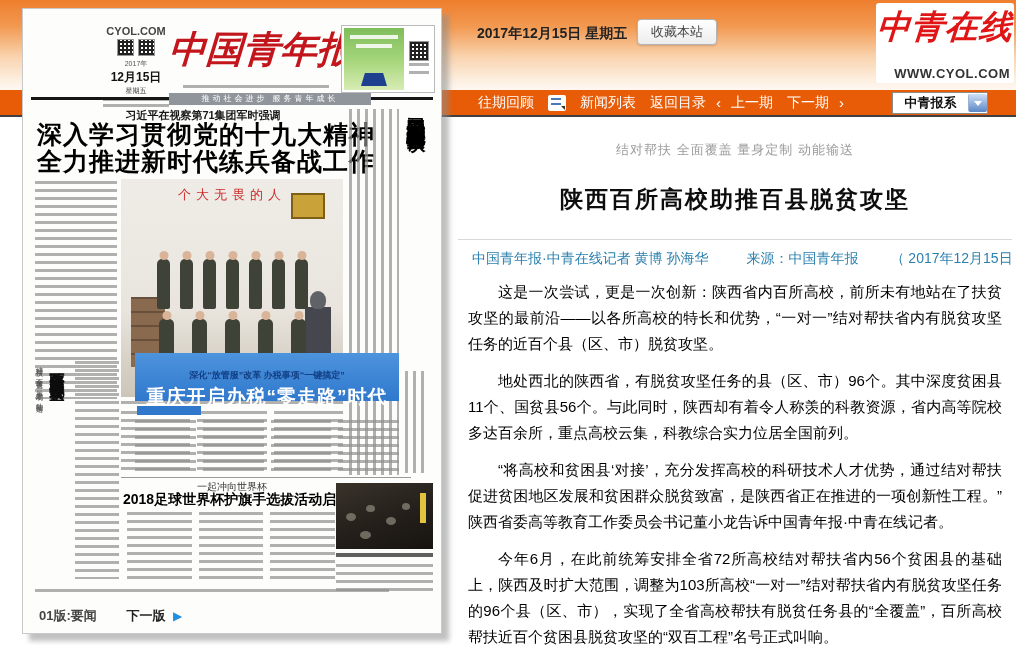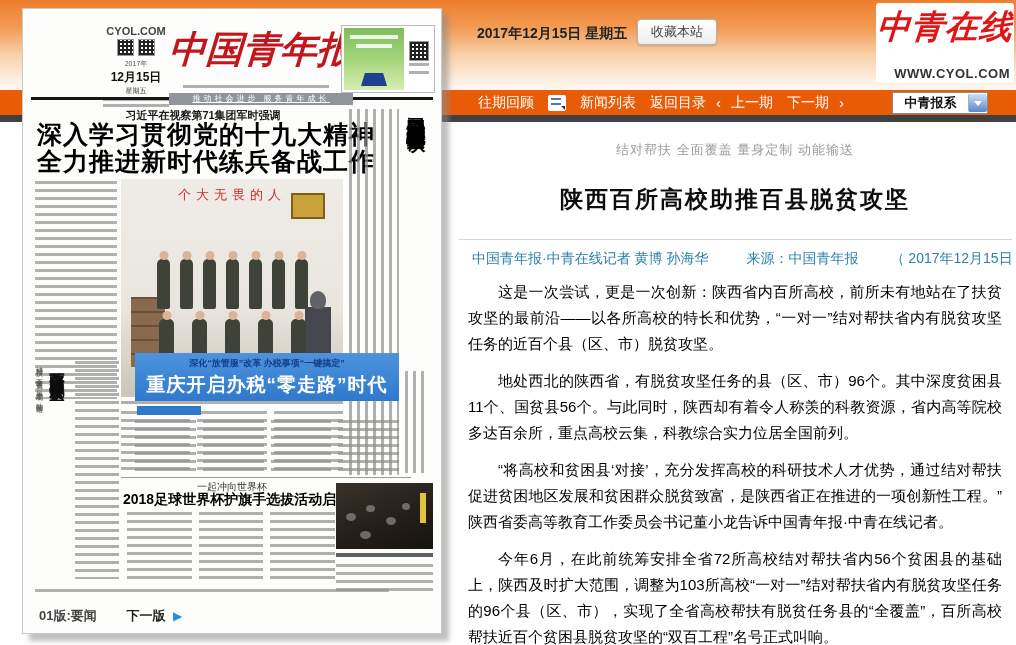--- a/index.html
+++ b/index.html
@@ -14,21 +14,21 @@
     background:linear-gradient(180deg,#ffffff,#ededed);border:1px solid #b5b5b5;border-radius:4px;
     box-shadow:0 1px 2px rgba(0,0,0,.15);cursor:pointer;}
   .logo-patch{position:absolute;left:876px;top:3px;width:138px;height:80px;background:#fff;border-radius:3px;}
   .logo-cn{position:absolute;left:0;top:2px;width:138px;text-align:center;
     font-family:"DejaVu Serif","Liberation Serif",serif;font-style:italic;font-weight:bold;
     font-size:33px;color:#e01616;transform:skewX(-4deg);letter-spacing:1px;}
   .logo-url{position:absolute;right:4px;bottom:2px;font-size:13px;font-weight:bold;color:#333;letter-spacing:.5px;}
 
   
   .nav-bar{position:absolute;left:0;top:90px;width:1016px;height:25px;background:#e85c08;
-    border-bottom:7px solid #404040;z-index:1;}
+    border-bottom:2px solid #404040;z-index:1;}
   .nav-inner{position:absolute;left:456px;top:0;right:0;height:25px;display:flex;align-items:center;
     gap:14px;padding-left:22px;color:#fff;font-size:14px;}
   .nav-link{color:#fff;cursor:pointer;white-space:nowrap;}
   .nav-arrow{font-size:15px;margin:0 -4px;}
   .nav-ico{width:18px;height:16px;background:#fff;border-radius:2px;position:relative;cursor:pointer;}
   .nav-ico .lines{position:absolute;left:3px;right:5px;top:3px;bottom:3px;
     background:repeating-linear-gradient(to bottom,#4a7ab5 0 2px,transparent 2px 5px);}
   .nav-ico::after{content:"";position:absolute;right:1px;bottom:1px;
     border-left:4px solid transparent;border-top:4px solid #333;}
   .paper-select{position:absolute;right:28px;top:2px;width:94px;height:20px;background:#fff;
@@ -66,22 +66,22 @@
     padding:2px;display:flex;gap:2px;background:#fff;box-sizing:border-box;}
   .ad-green{flex:1.5;position:relative;background:linear-gradient(180deg,#7fbd5a 0%,#a8d77e 55%,#d8ecb4 100%);}
   .ad-line{position:absolute;left:6px;right:6px;height:4px;background:rgba(255,255,255,.85);}
   .ad-trap{position:absolute;left:50%;bottom:4px;transform:translateX(-50%);width:26px;height:13px;
     background:#1f3f8f;clip-path:polygon(15% 0,85% 0,100% 100%,0 100%);}
   .ad-qr{width:26px;display:flex;flex-direction:column;align-items:center;justify-content:center;gap:2px;}
   .ad-qr .qr{width:18px;height:18px;}
   .ad-qr .cap{width:20px;height:14px;}
 
   .mast-rule{position:absolute;left:8px;top:88px;width:402px;height:3px;background:#161616;}
-  .mast-slogan{position:absolute;left:146px;top:84px;width:184px;height:12px;background:#8f959b;
-    color:#fff;font-size:8px;letter-spacing:3px;text-align:center;line-height:12px;text-decoration:underline;}
+  .mast-slogan{position:absolute;left:146px;top:84px;width:202px;height:12px;background:#8f959b;
+    color:#fff;font-size:8px;letter-spacing:3px;text-align:center;line-height:12px;}
 
   .lead-kicker{position:absolute;left:30px;top:99px;width:300px;text-align:center;
     font-size:11px;font-weight:bold;color:#1a1a1a;}
   .lead-headline{position:absolute;left:14px;top:112px;width:310px;text-align:center;
     font-size:25px;font-weight:bold;color:#000;line-height:27px;letter-spacing:1px;white-space:nowrap;}
 
   .col-sim-left{position:absolute;left:12px;top:172px;width:82px;height:218px;}
   .photo{position:absolute;left:98px;top:170px;width:222px;height:218px;
     background:linear-gradient(180deg,#efece7 0%,#e9e5de 60%,#d8d2c7 82%,#ccc5b8 100%);overflow:hidden;}
   .photo-slogan{position:absolute;left:0;right:0;top:7px;text-align:center;
@@ -110,21 +110,21 @@
 
   .shaanxi-kicker-vert{position:absolute;left:10px;top:352px;width:11px;height:132px;
     writing-mode:vertical-rl;text-orientation:upright;font-size:7px;color:#555;letter-spacing:1px;}
   .shaanxi-headline-vert{position:absolute;left:23px;top:352px;width:23px;height:236px;
     writing-mode:vertical-rl;text-orientation:upright;font-size:15px;font-weight:bold;color:#0d0d0d;
     letter-spacing:1px;line-height:23px;}
   .shaanxi-sim{position:absolute;left:52px;top:352px;width:44px;height:218px;}
 
   .cq-box{position:absolute;left:112px;top:344px;width:264px;height:48px;
     background:linear-gradient(180deg,#4d93dd,#2f78cc);text-align:center;}
-  .cq-kicker{margin-top:4px;font-size:9px;font-weight:bold;color:#123f85;}
+  .cq-kicker{margin-top:16px;font-size:9px;font-weight:bold;color:#123f85;}
   .cq-headline{margin-top:2px;font-size:19px;font-weight:bold;color:#fff;letter-spacing:1px;white-space:nowrap;}
   .cq-tag{position:absolute;left:114px;top:397px;width:64px;height:9px;background:#2f78cc;}
   .cq-cols{position:absolute;left:112px;top:411px;width:264px;height:52px;display:flex;gap:7px;}
   .cq-cols div{flex:1;}
 
   .divider-mid{position:absolute;left:98px;top:468px;width:290px;height:1px;background:#9a9a9a;}
 
   .wc-kicker{position:absolute;left:104px;top:471px;width:210px;text-align:center;font-size:10px;color:#333;}
   .wc-headline{position:absolute;left:100px;top:482px;width:218px;text-align:center;
     font-size:14px;font-weight:bold;color:#000;white-space:nowrap;}

